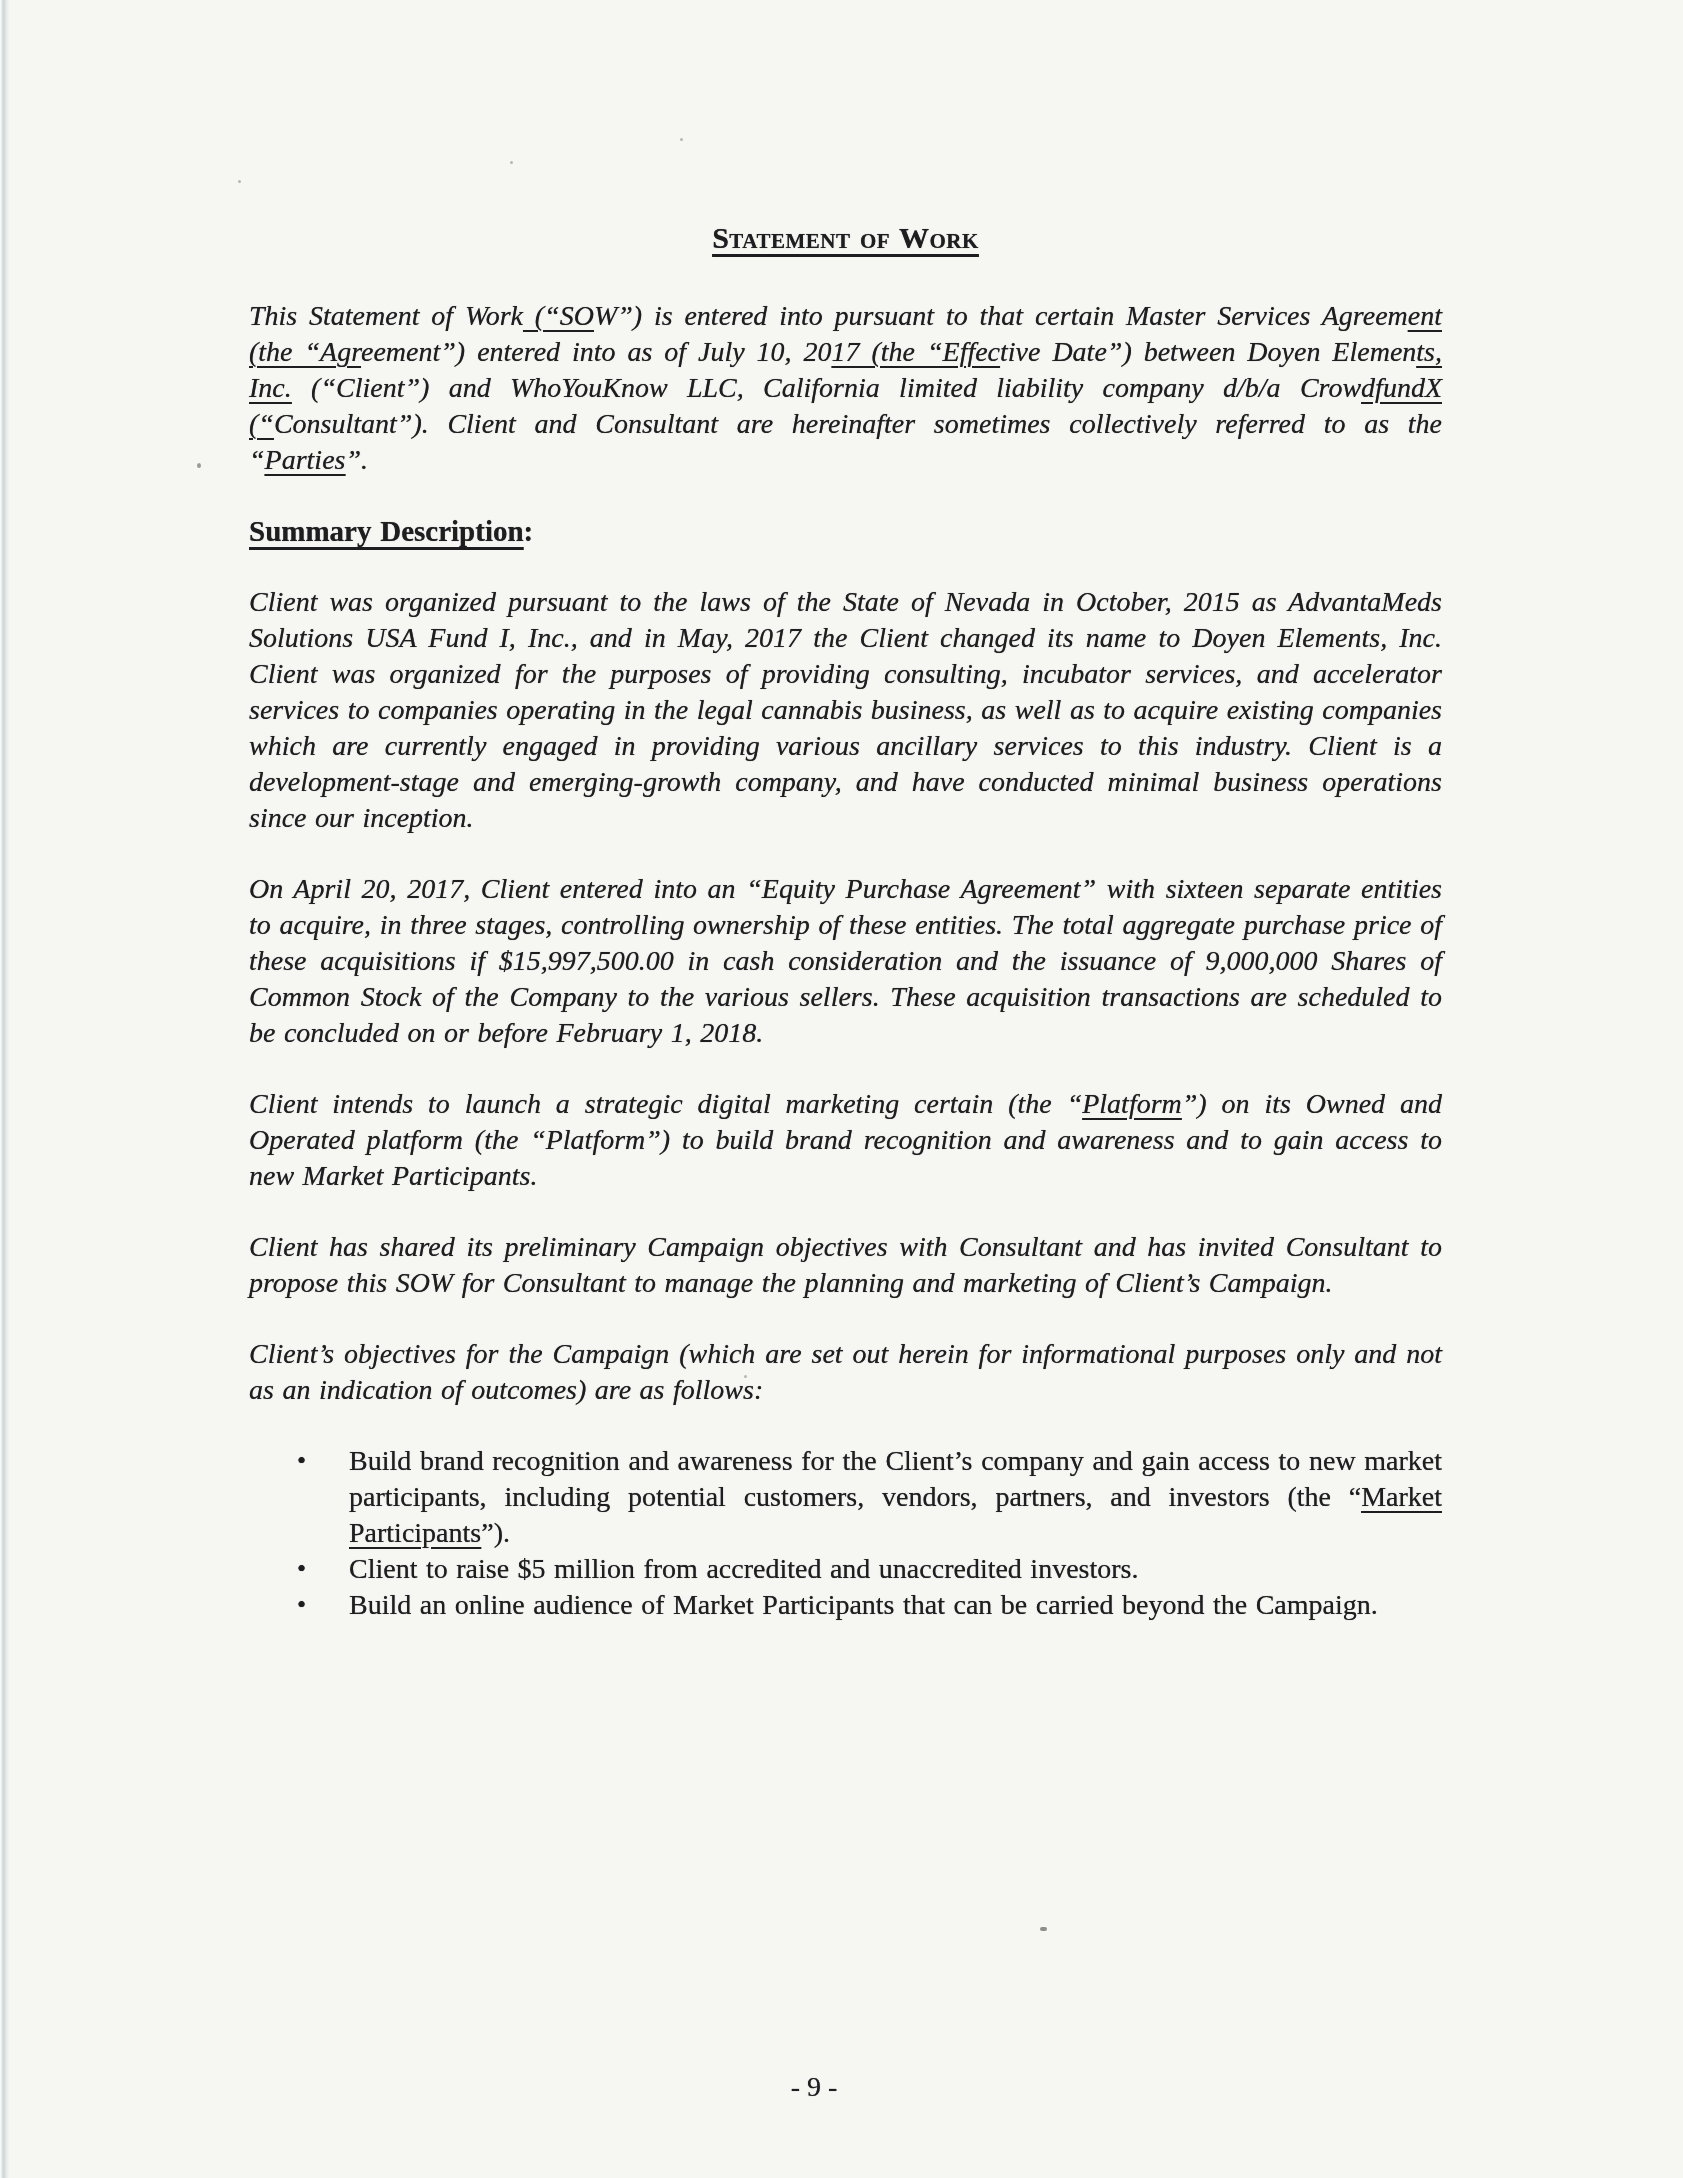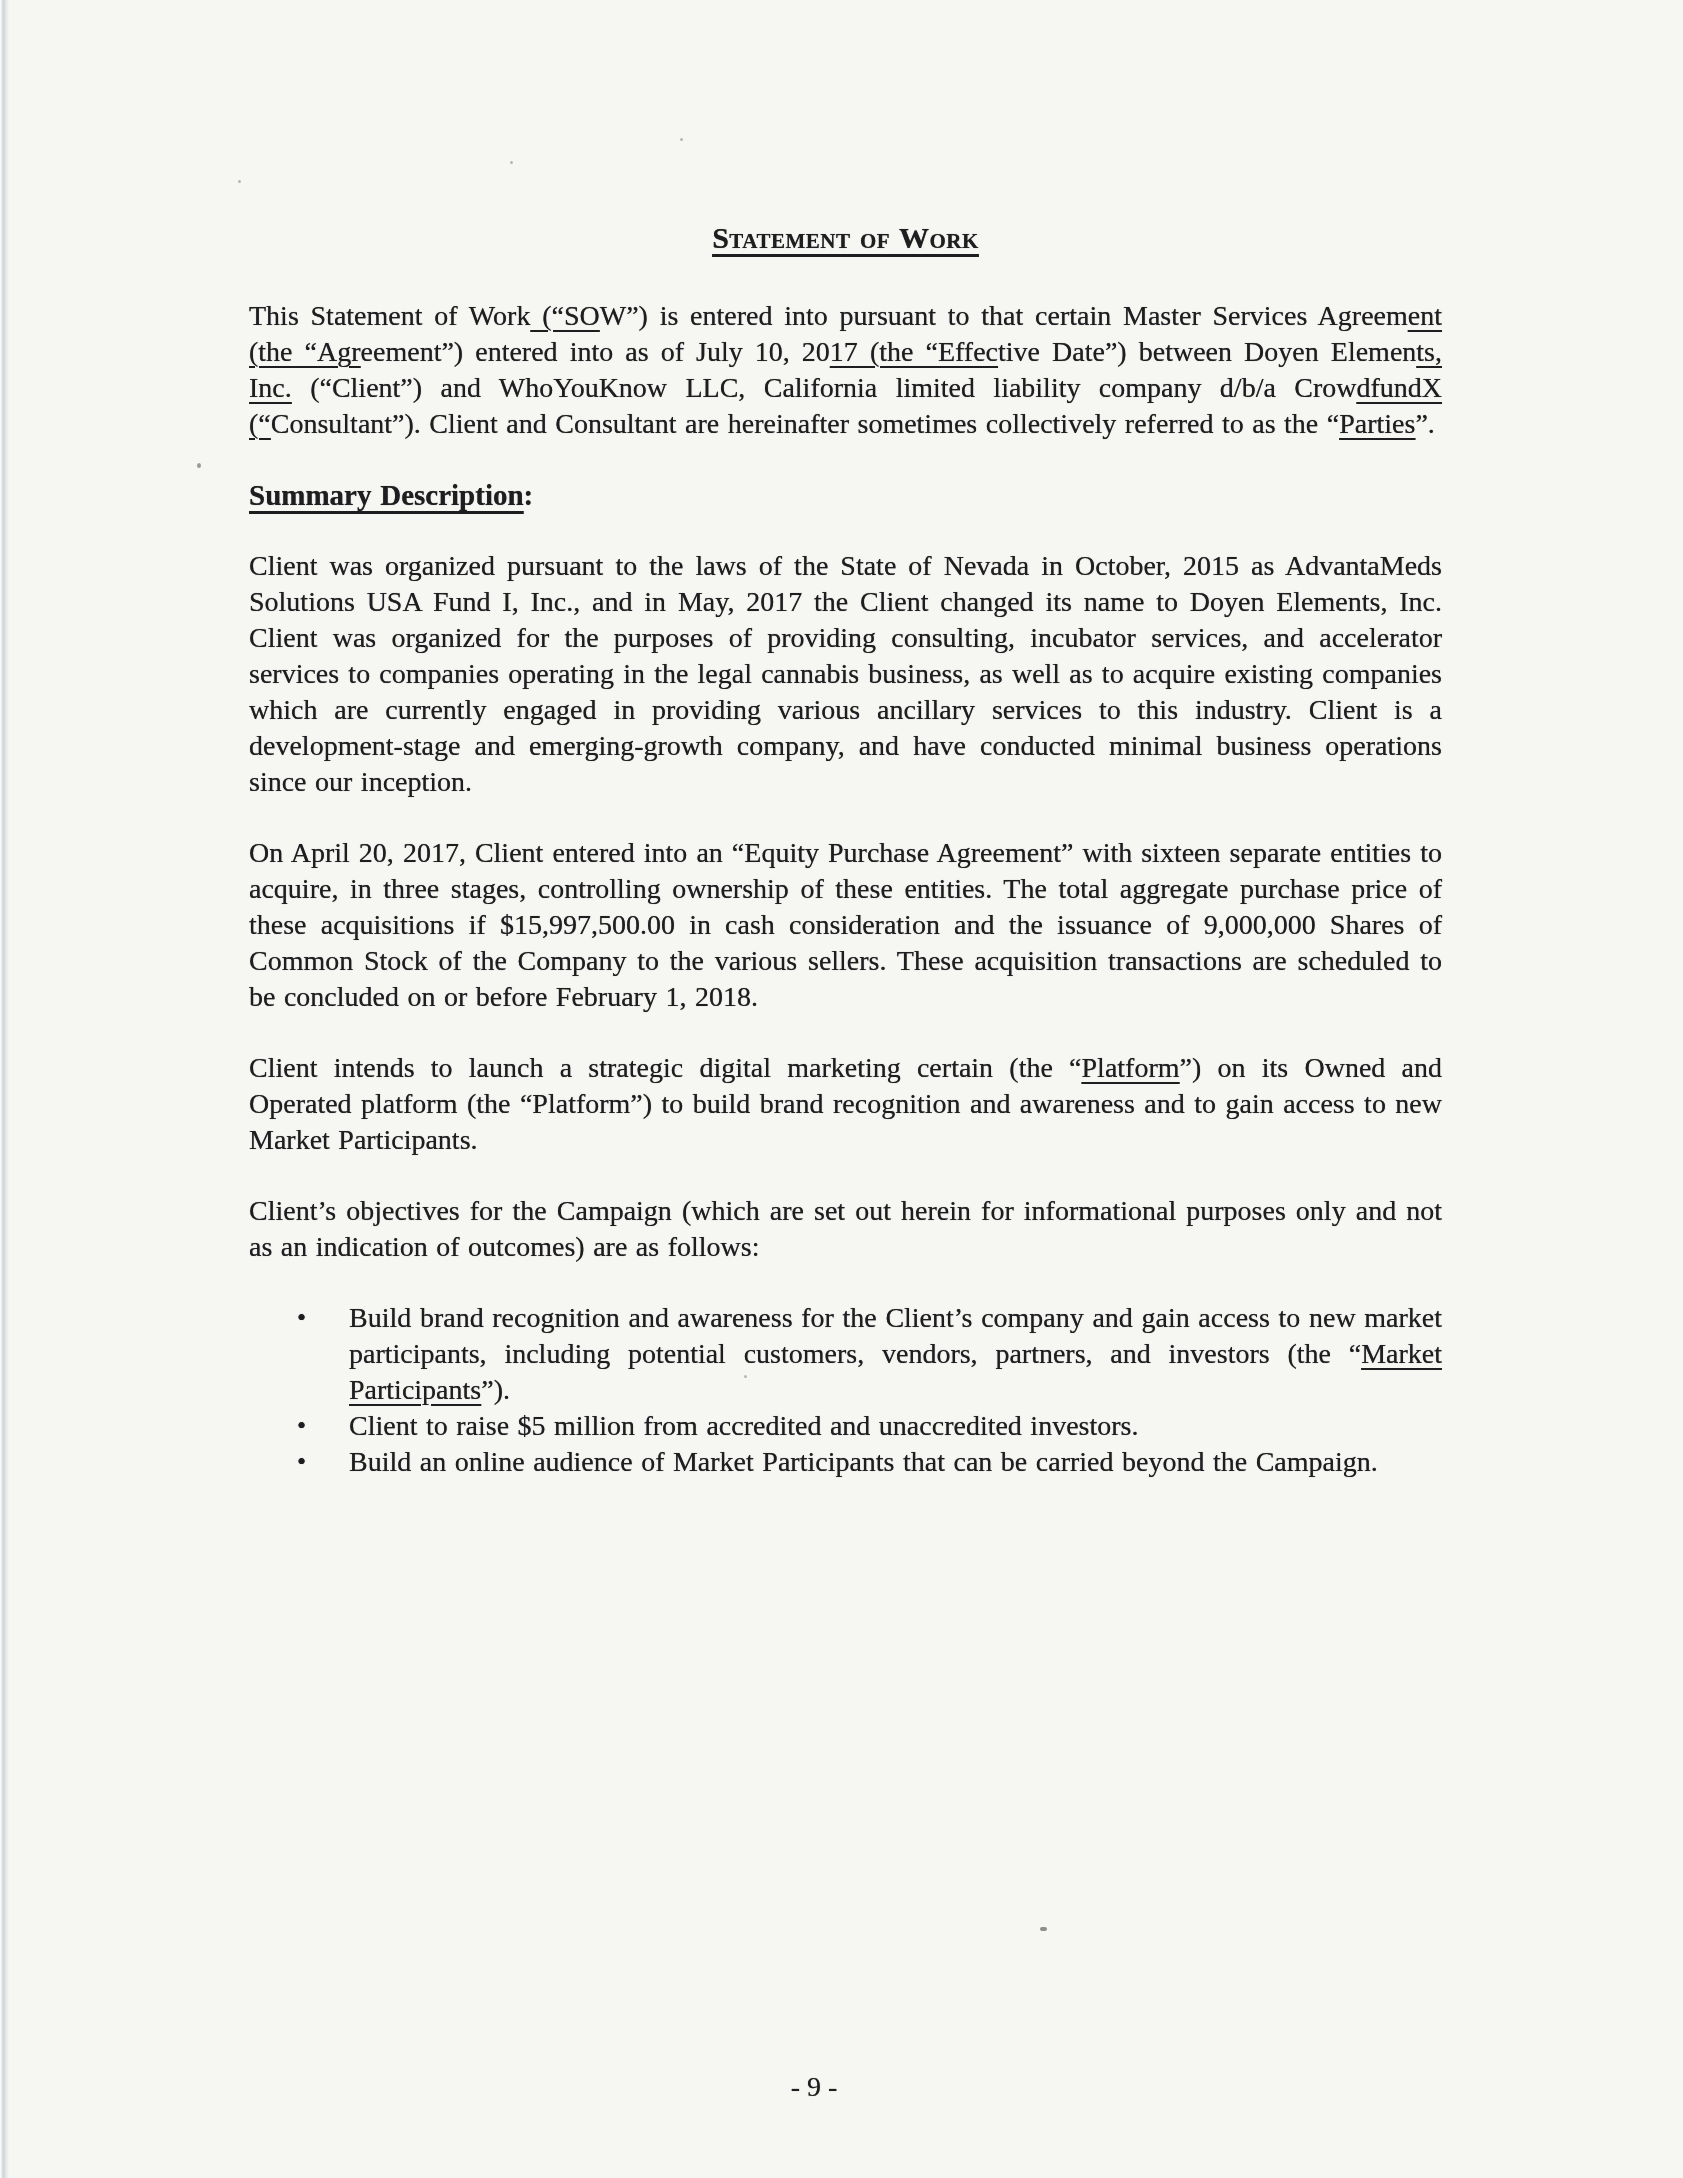--- a/index.html
+++ b/index.html
@@ -42,20 +42,21 @@
     letter-spacing: 0.5px;
     margin: 0 0 42px 0;
   }
   .title .u {
     text-decoration: underline;
     text-decoration-thickness: 3px;
     text-underline-offset: 6px;
   }
   .para {
     margin: 0 0 35px 0;
+    font-style: italic;
   }
   .heading {
     font-weight: bold;
     margin: 15px 0 35px 0;
     font-size: 29px;
   }
   .heading .u {
     text-decoration: underline;
     text-decoration-thickness: 3px;
     text-underline-offset: 6px;
@@ -121,20 +122,21 @@
     <div class="para"><span>This Statement of Work</span><span class="u"> (“SO</span><span>W”) is entered into pursuant to that certain Master Services Agreem</span><span class="u">ent (the “Agr</span><span>eement”) entered into as of July 10, 20</span><span class="u">17 (the “Effec</span><span>tive Date”) between Doyen Elemen</span><span class="u">ts, Inc.</span><span> (“Client”) and WhoYouKnow LLC, California limited liability company d/b/a Crow</span><span class="u">dfundX (“</span><span>Consultant”). Client and Consultant are hereinafter sometimes collectively referred to as the “</span><span class="u">Parties</span><span>”.</span></div>
 
     <div class="heading"><span class="u">Summary Description</span><span>:</span></div>
 
     <div class="para"><span>Client was organized pursuant to the laws of the State of Nevada in October, 2015 as AdvantaMeds Solutions USA Fund I, Inc., and in May, 2017 the Client changed its name to Doyen Elements, Inc. Client was organized for the purposes of providing consulting, incubator services, and accelerator services to companies operating in the legal cannabis business, as well as to acquire existing companies which are currently engaged in providing various ancillary services to this industry. Client is a development-stage and emerging-growth company, and have conducted minimal business operations since our inception.</span></div>
 
     <div class="para"><span>On April 20, 2017, Client entered into an “Equity Purchase Agreement” with sixteen separate entities to acquire, in three stages, controlling ownership of these entities. The total aggregate purchase price of these acquisitions if $15,997,500.00 in cash consideration and the issuance of 9,000,000 Shares of Common Stock of the Company to the various sellers. These acquisition transactions are scheduled to be concluded on or before February 1, 2018.</span></div>
 
     <div class="para"><span>Client intends to launch a strategic digital marketing certain (the “</span><span class="u">Platform</span><span>”) on its Owned and Operated platform (the “Platform”) to build brand recognition and awareness and to gain access to new Market Participants.</span></div>
 
+    <div class="para"><span>Client has shared its preliminary Campaign objectives with Consultant and has invited Consultant to propose this SOW for Consultant to manage the planning and marketing of Client’s Campaign.</span></div>
 
     <div class="para"><span>Client’s objectives for the Campaign (which are set out herein for informational purposes only and not as an indication of outcomes) are as follows:</span></div>
 
     <div class="bullet-list">
       <div class="bullet-item">
         <span class="bullet-marker">•</span>
         <span class="bullet-text"><span>Build brand recognition and awareness for the Client’s company and gain access to new market participants, including potential customers, vendors, partners, and investors (the “</span><span class="u">Market Participants</span><span>”).</span></span>
       </div>
       <div class="bullet-item">
         <span class="bullet-marker">•</span>

